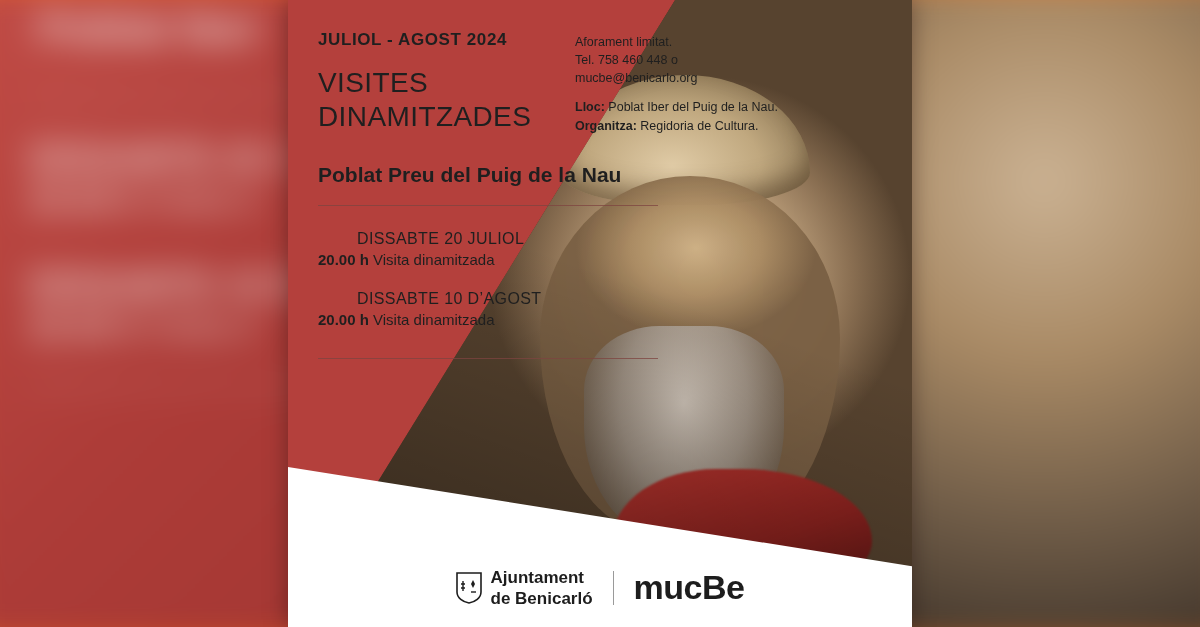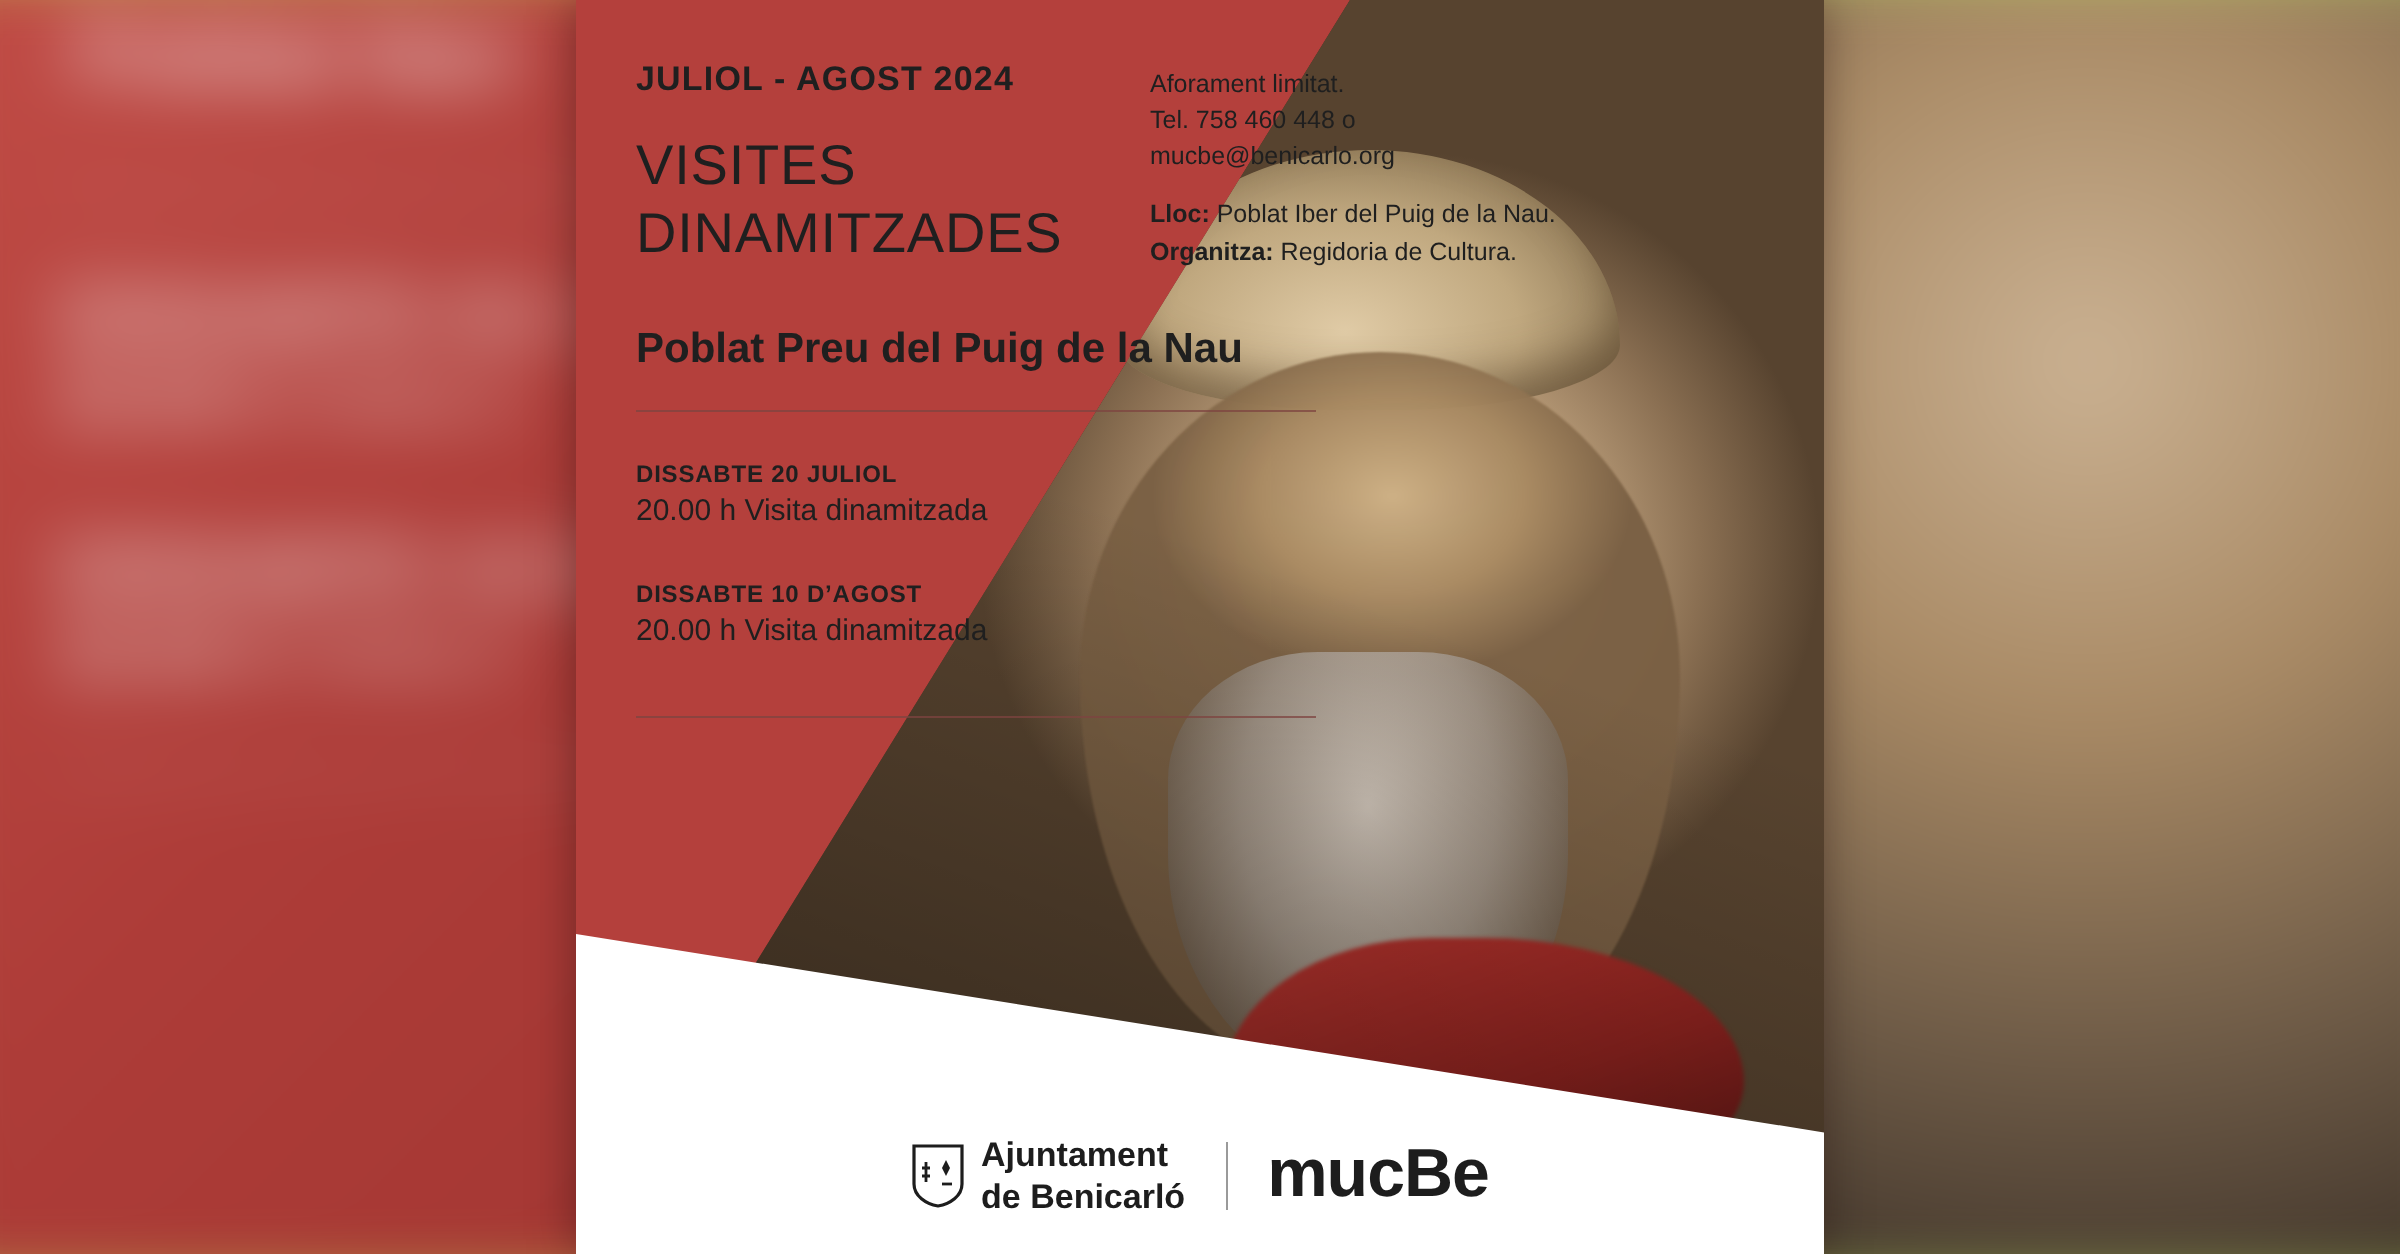--- a/index.html
+++ b/index.html
@@ -12,21 +12,21 @@
     height: 627px;
     overflow: hidden;
     font-family: "Liberation Sans", sans-serif;
   }
 
   .stage {
     position: relative;
     width: 1200px;
     height: 627px;
     overflow: hidden;
-    background: #bef264;
+    background: #f97316;
   }
 
   
   .bg-blur {
     position: absolute;
     inset: 0;
     filter: blur(16px);
     transform: scale(1.06);
     overflow: hidden;
   }
@@ -210,29 +210,30 @@
   .divider.d2 { top: 358px; }
 
   .event {
     position: absolute;
     left: 30px;
     color: #1f1f1f;
   }
   .event.e1 { top: 230px; }
   .event.e2 { top: 290px; }
   .event .date {
-    font-size: 12px;
-    font-weight: bold;
+    font-size: 16px;
+    font-weight: normal;
     letter-spacing: 0.4px;
     margin-bottom: 3px;
+    margin-left: 39px;
   }
   .event .time {
     font-size: 15px;
   }
-  .event .time b { font-weight: normal; text-align: center; }
+  .event .time b { font-weight: bold; text-align: center; }
 
   .info {
     position: absolute;
     left: 287px;
     top: 33px;
     width: 300px;
     font-size: 12.5px;
     line-height: 1.45;
     color: #1f1f1f;
   }

